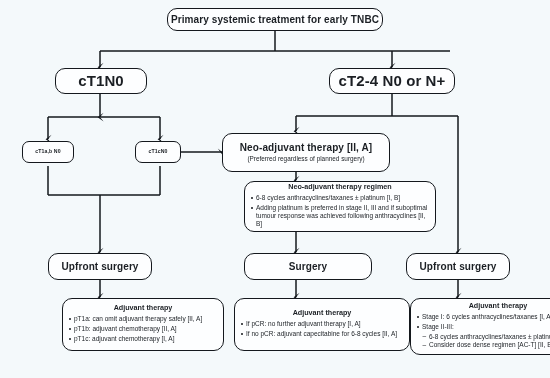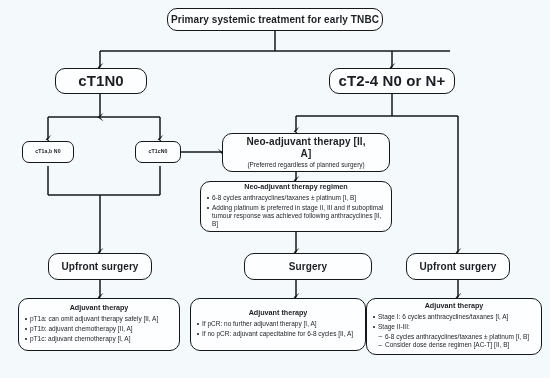--- a/index.html
+++ b/index.html
@@ -77,22 +77,22 @@
     font-size: 6.5px;
     line-height: 1.28;
     padding-left: 7px;
     position: relative;
   }
   .sub::before {
     content: "\2013";
     position: absolute;
     left: 0.5px; top: -0.2px;
   }
-  .pad { padding: 4px 5px 4px 5px; }
-  .padc { padding: 3px 17px; }
+  .pad { padding: 4px 5px 4px 5px; margin-left: 44px; }
+  .padc { padding: 3px 10px; }
 </style>
 </head>
 <body>
 
 <div id="canvas">
 
   <svg class="lines" viewBox="0 0 550 378">
     <defs>
       <marker id="arrow" markerWidth="7" markerHeight="7" refX="3.2" refY="3" orient="auto" markerUnits="strokeWidth">
         <path d="M0.4,0.6 L3.3,3 L6.2,0.6 L3.3,4.6 Z" fill="#14181d"></path>

